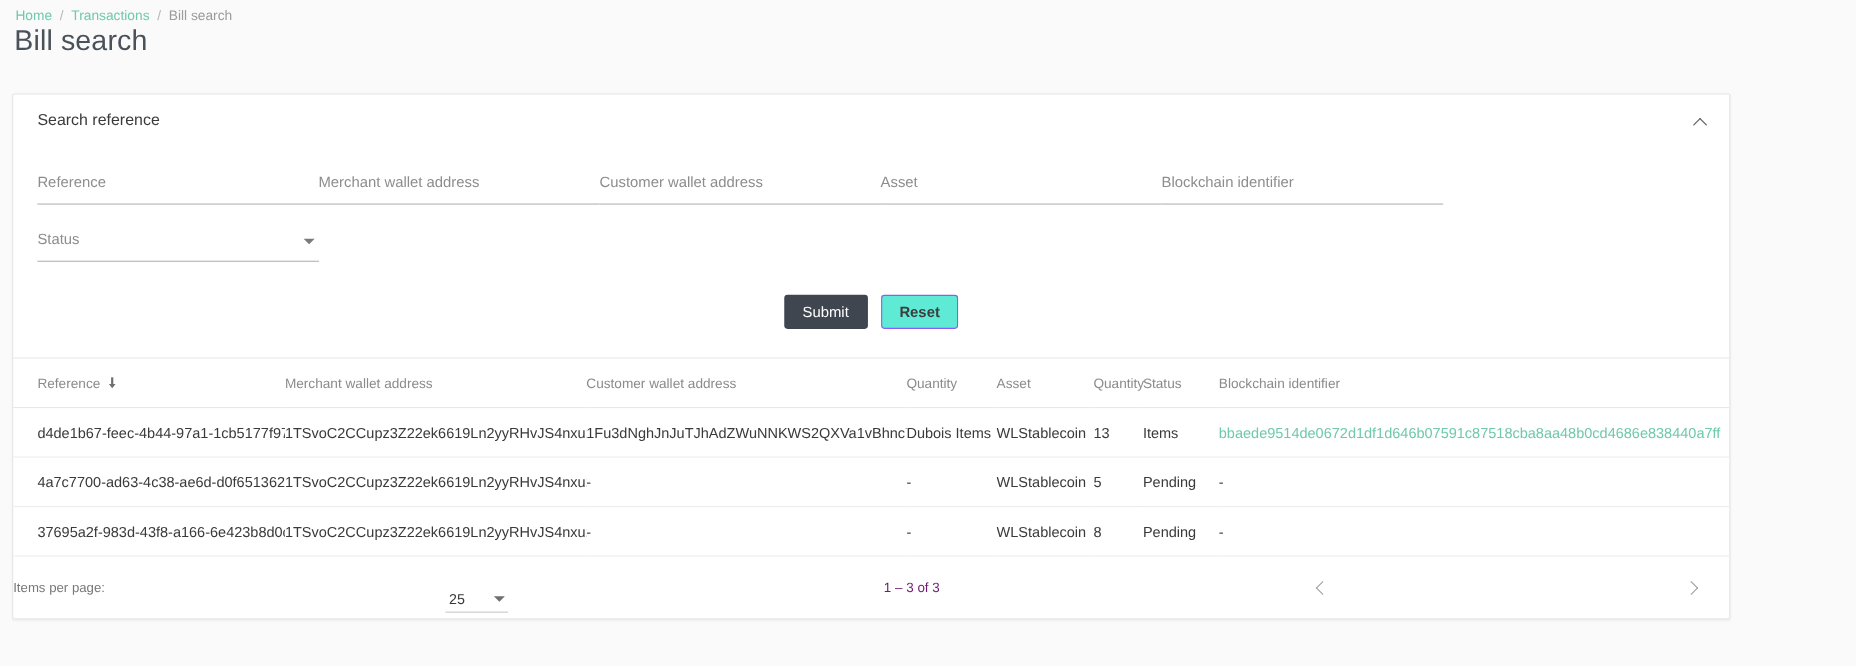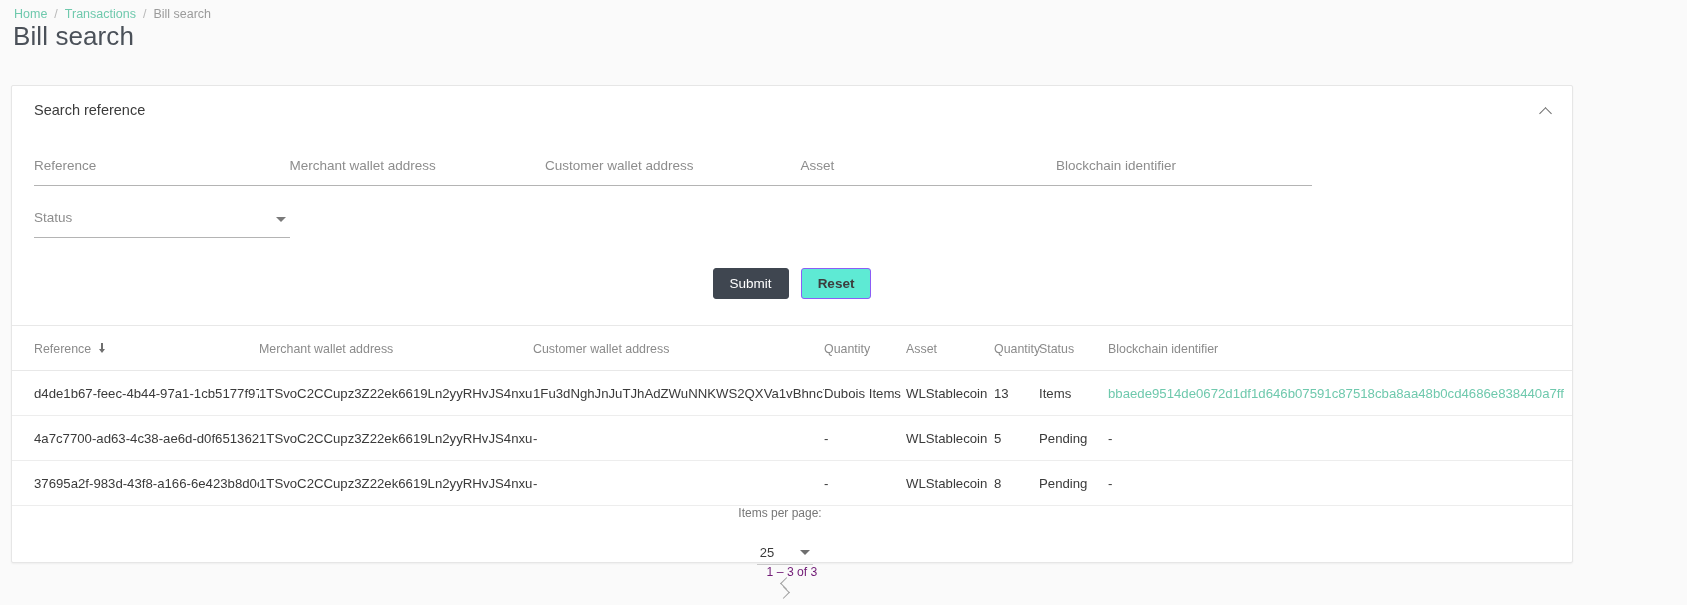--- a/index.html
+++ b/index.html
@@ -129,23 +129,23 @@
   .c-mwa   { width: 274px; }
   .c-cwa   { width: 291px; }
   .c-cust  { width: 82px; }
   .c-asset { width: 88px; }
   .c-qty   { width: 45px; text-align: center; }
   .c-stat  { width: 69px; }
   .c-bid   { width: auto; }
 
   
   .paginator {
-    display: flex; align-items: center; justify-content: flex-start;
+    display: flex; align-items: center; justify-content: space-between;
     gap: 0; height: 56px; padding-right: 14px;
-    font-size: 12px; color: #777; flex-direction: column;
+    font-size: 12px; color: #777;
   }
   .ipp-label { margin-right: 10px; }
   .ipp-select {
     display: flex; align-items: center; gap: 26px;
     border-bottom: 1px solid #c9c9c9;
     padding: 2px 3px 4px 3px; cursor: pointer; position: relative;
     min-width: 46px;
     margin-top: 23px;
   }
   .ipp-value { font-size: 13px; color: #3a3a3a; }

